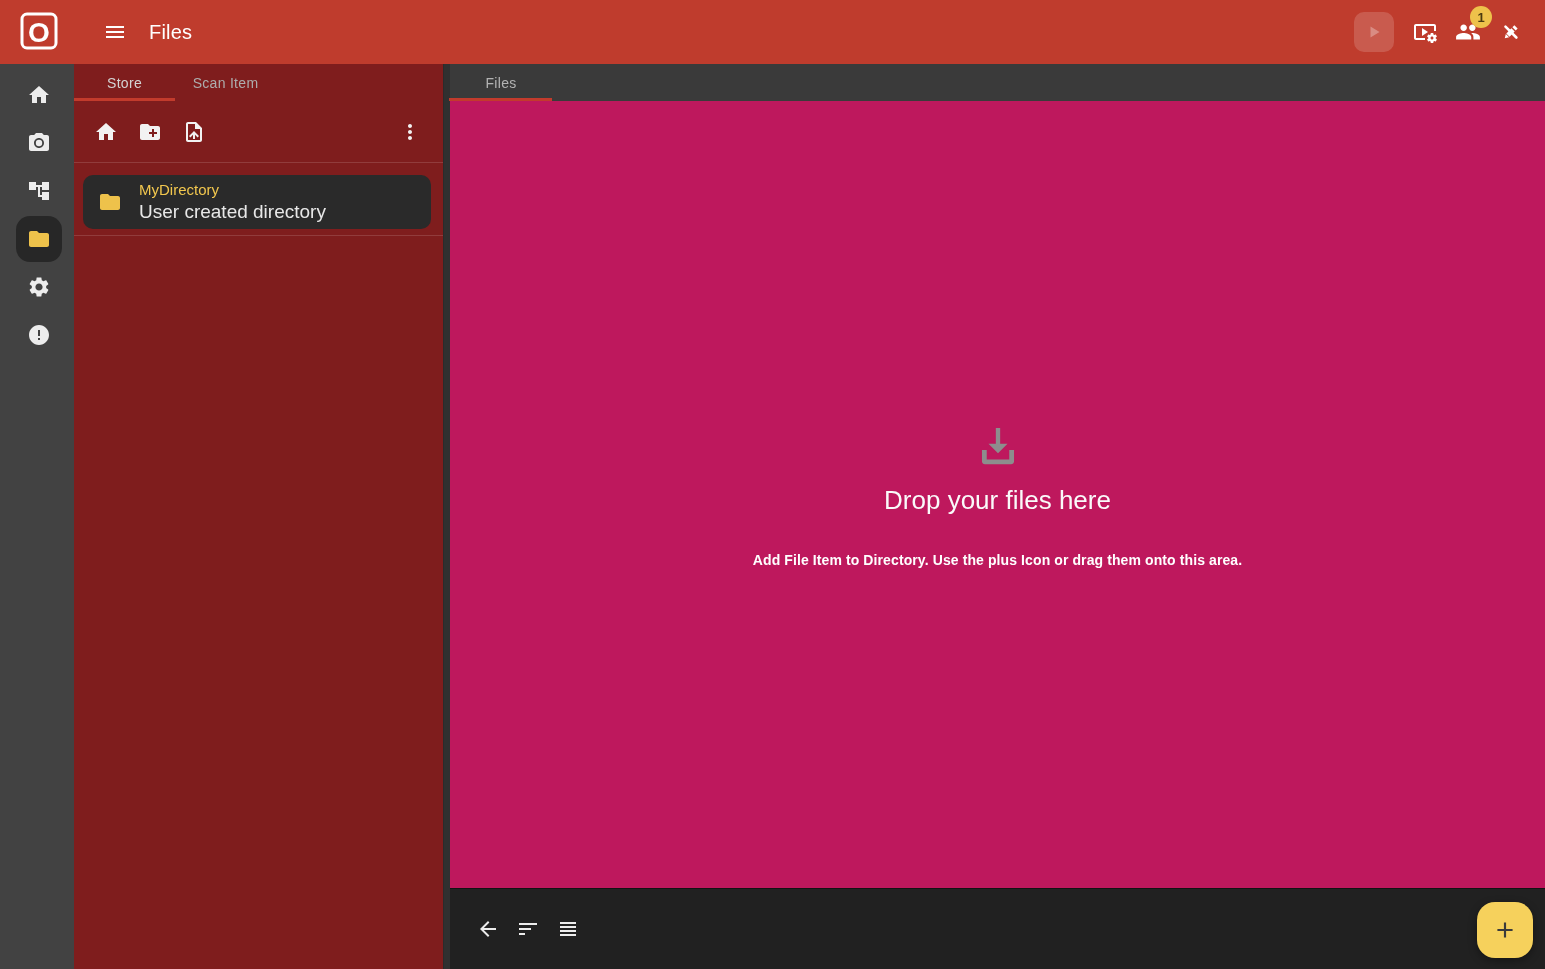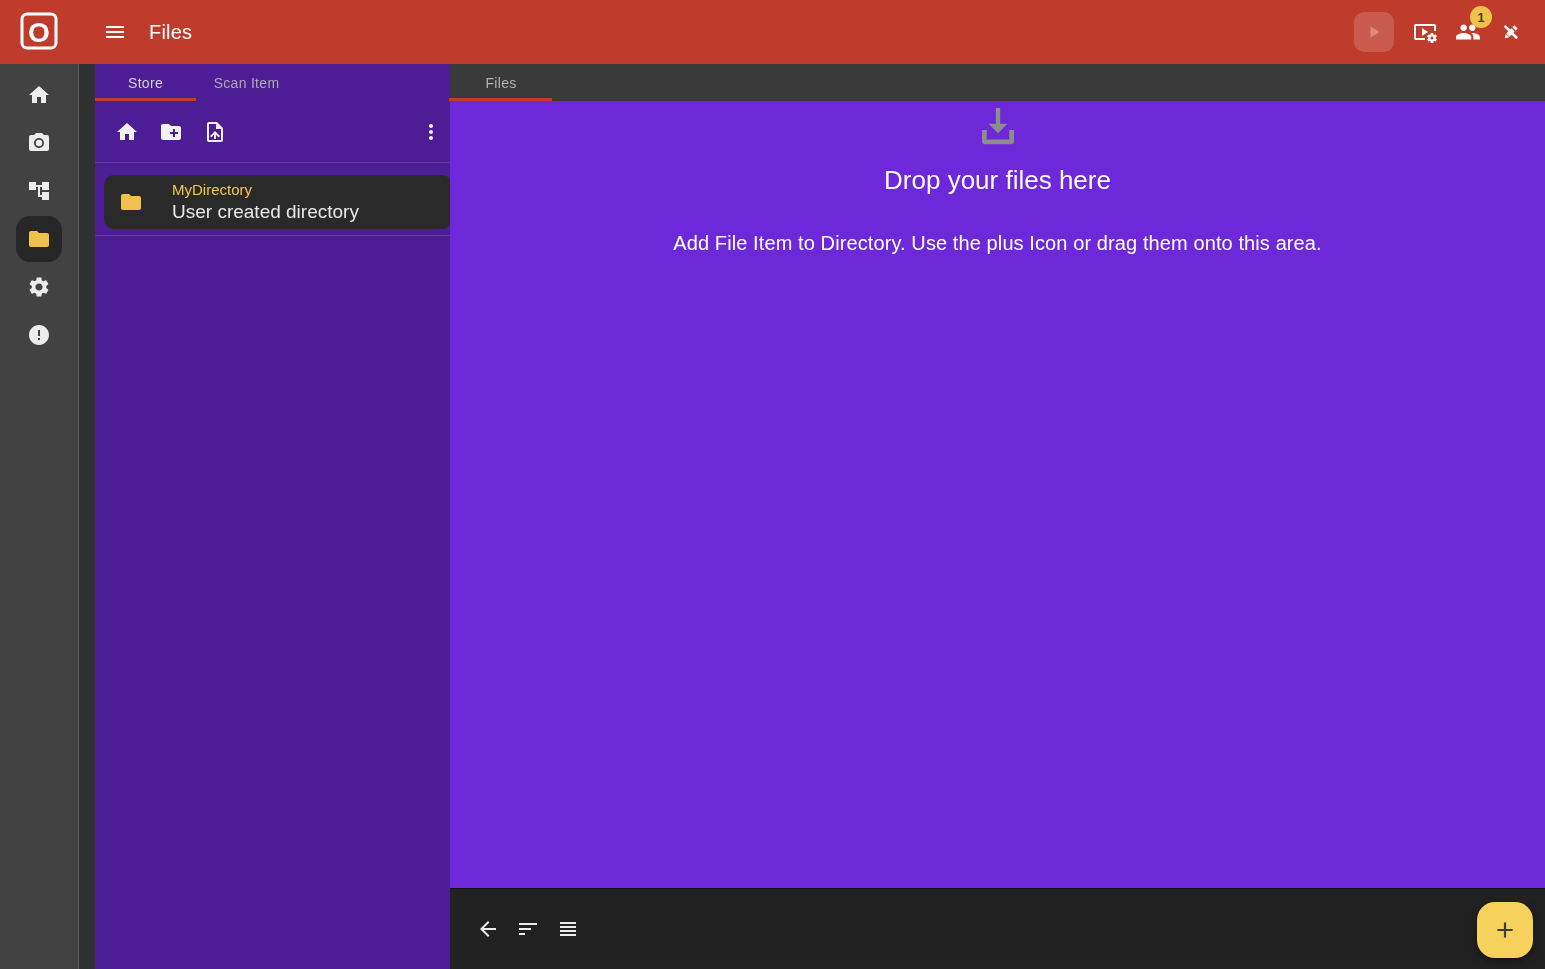--- a/index.html
+++ b/index.html
@@ -44,66 +44,66 @@
     display:flex; flex-direction:column; align-items:center; padding-top:8px;
   }
   .rail-btn {
     width:46px; height:46px; margin-bottom:2px; border:none; background:transparent;
     border-radius:14px; display:flex; align-items:center; justify-content:center; cursor:pointer; padding:0;
   }
   .rail-btn.active { background:#272727; }
 
   
   .panel {
-    position:absolute; left:95px; top:64px; bottom:0; width:370px;
-    background:#4c1d95; border-right:1px solid #2b2b2b;
+    position:absolute; left:74px; top:64px; bottom:0; width:370px;
+    background:#7f1d1d; border-right:1px solid #2b2b2b;
   }
   .panel-tabs { height:37px; display:flex; }
   .ptab {
     width:101px; position:relative; display:flex; align-items:center; justify-content:center;
     font-size:14px; color:#adadad; letter-spacing:.3px; cursor:pointer; background:transparent; border:none;
   }
   .ptab.active { color:#d4d4d4; }
   .ptab.active::after {
     content:""; position:absolute; left:0; right:0; bottom:0; height:3px; background:#c23b2c;
   }
   .panel-toolbar {
     height:62px; display:flex; align-items:center; padding:0 13px 0 12px; gap:4px;
     border-bottom:1px solid rgba(255,255,255,.14);
   }
   .panel-toolbar .spacer { flex:1; }
   .dir-list { padding-top:12px; }
   .dir-item {
     margin:0 12px 4px 9px; height:54px; border-radius:10px;
     display:flex; align-items:center; padding:0 15px; cursor:pointer;
   }
-  .dir-item.selected { background:#2a2a2a;gap:12px; }
+  .dir-item.selected { background:#2a2a2a; }
   .di-icon { width:24px; height:24px; margin-right:17px; flex:none; }
   .di-text { display:flex; flex-direction:column; }
   .di-title { font-size:15px; font-weight:500; color:#f2f2f2; }
   .dir-item.selected .di-title { color:#f2c74e; }
   .di-sub { font-size:19px; color:#e8e8e8; margin-top:3px; }
   .list-divider { height:1px; background:rgba(255,255,255,.14); margin-top:6px; }
 
   
   .main { position:absolute; left:450px; top:64px; right:0; bottom:0; display:flex; flex-direction:column; }
   .main-tabbar { height:37px; background:#3a3a3a; display:flex; }
   .mtab {
     width:102px; position:relative; display:flex; align-items:center; justify-content:center;
     font-size:14px; color:#b3b3b3; letter-spacing:.3px; cursor:pointer; background:transparent; border:none;
   }
   .mtab.active::after {
     content:""; position:absolute; left:-1px; right:0; bottom:0; height:3px; background:#c23b2c;
   }
   .main-body {
-    flex:1; background:#6d28d9;
-    display:flex; flex-direction:column; align-items:center; 
+    flex:1; background:#be185d;
+    display:flex; flex-direction:column; align-items:center; justify-content:center;
   }
   .dz-title { color:#fafafa; font-size:26px; margin-top:12px; }
-  .dz-sub { color:#ffffff; font-size:20px; font-weight:400; margin-top:36px; letter-spacing:.1px; }
+  .dz-sub { color:#ffffff; font-size:14px; font-weight:700; margin-top:36px; letter-spacing:.1px; }
 
   .bottom-bar {
     height:81px; background:#212121; border-top:1px solid rgba(0,0,0,.4);
     display:flex; align-items:center; padding-left:18px; position:relative;
   }
   .fab {
     position:absolute; right:12px; bottom:11px; width:56px; height:56px;
     border:none; border-radius:18px; background:#f6d15c; cursor:pointer;
     display:flex; align-items:center; justify-content:center;
     box-shadow:0 3px 8px rgba(0,0,0,.35);

